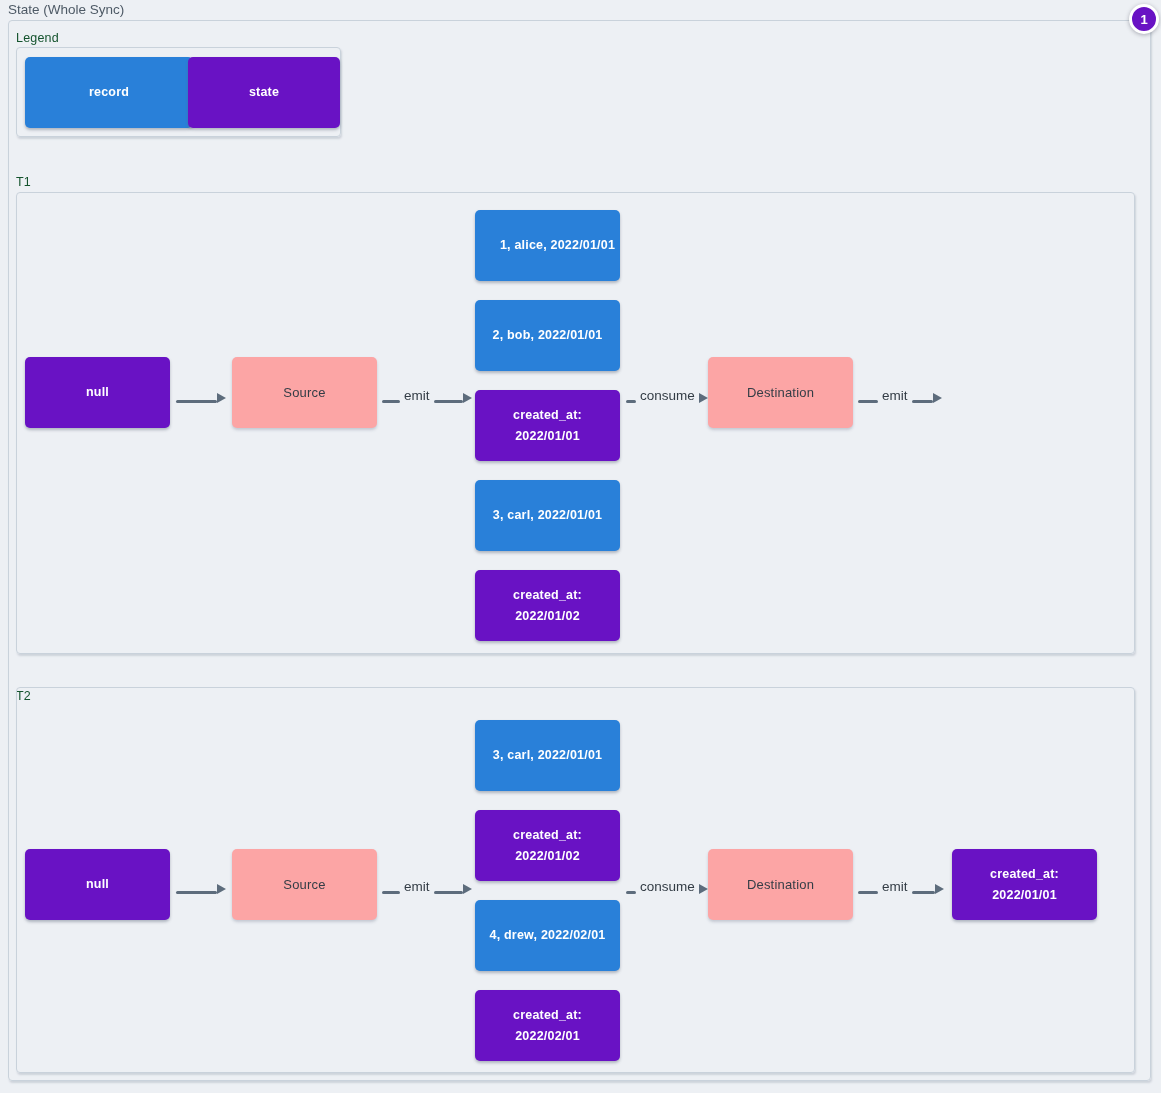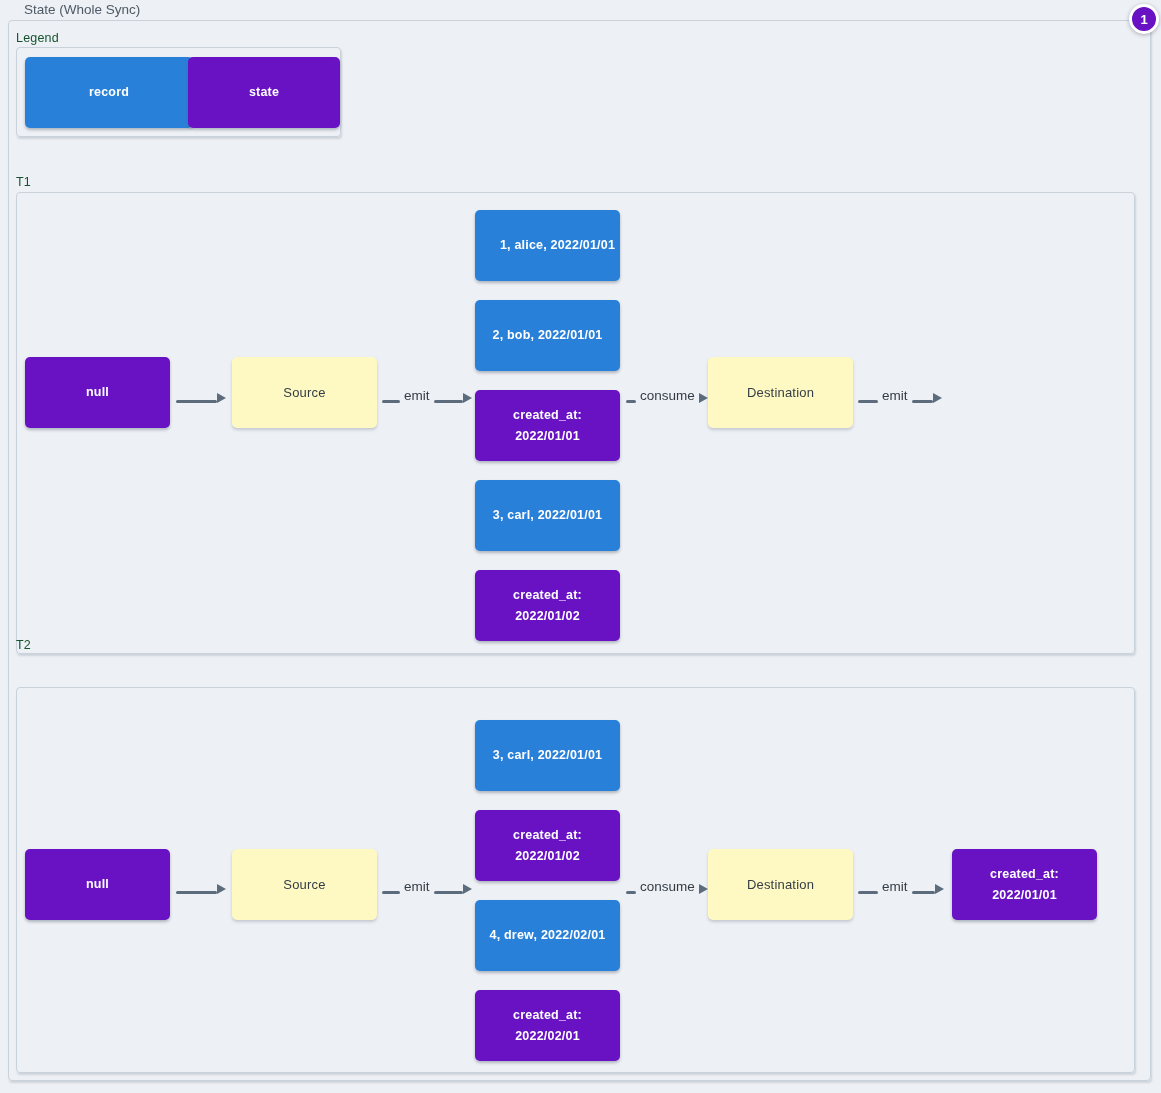--- a/index.html
+++ b/index.html
@@ -11,41 +11,41 @@
   .group-label { position:absolute; font-size:12.5px; color:#14532d; letter-spacing:.2px; }
   .page-title { position:absolute; font-size:13.5px; color:#4e5a66; }
 
   .node { position:absolute; width:145px; height:71px; border-radius:5px;
           display:flex; align-items:center; justify-content:center; text-align:center;
           font-size:12.5px; font-weight:700; color:#fff; letter-spacing:.2px;
           white-space:pre-line; line-height:1.65; padding:2px 4px;
           box-shadow:0 2px 3px rgba(90,100,118,.42); }
   .node.record { background:var(--record,#2980d9); }
   .node.state  { background:var(--state,#6912c4); }
-  .node.plain  { background:#fef9c3; color:#343d46; font-weight:400; font-size:13px;
+  .node.plain  { background:#fca5a5; color:#343d46; font-weight:400; font-size:13px;
                  box-shadow:0 2px 3px rgba(120,130,148,.35); }
 
   .edge { position:absolute; height:20px; display:flex; align-items:flex-end; }
   .eline { height:3px; background:var(--arrow,#5d6c7c); border-radius:2px; flex:0 0 auto; }
   .eline.grow { flex:1 1 auto; }
   .elabel { font-size:13.5px; color:#333c45; padding:0 4px; white-space:nowrap; flex:0 0 auto; }
   .ehead { width:0; height:0; border-top:5.5px solid transparent; border-bottom:5.5px solid transparent;
            border-left:9px solid var(--arrow,#5d6c7c); flex:0 0 auto; }
 
   .badge { position:absolute; left:1129px; top:4px; width:30px; height:30px; border-radius:50%;
            background:var(--state,#6912c4); border:3px solid #ffffff; color:#fff;
            font-size:13px; font-weight:700; display:flex; align-items:center; justify-content:center;
            box-shadow:0 1px 4px rgba(40,40,60,.35); cursor:pointer; }
 </style>
 </head>
 <body>
 
 <div class="canvas">
 
-  <div class="page-title" style="left:24px; top:2px;">State (Whole Sync)</div>
+  <div class="page-title" style="left:8px; top:2px;">State (Whole Sync)</div>
   <div class="group" style="left:8px; top:20px; width:1143px; height:1061px;"></div>
   <div class="badge">1</div>
 
   <div class="group-label" style="left:16px; top:31px;">Legend</div>
   <div class="group" style="left:16px; top:47px; width:325px; height:90px;"></div>
   <div class="node record" style="left:25px; top:57px; width:168px;">record</div>
   <div class="node state" style="left:188px; top:57px; width:152px;">state</div>
 
   <div class="group-label" style="left:16px; top:175px;">T1</div>
   <div class="group" style="left:16px; top:192px; width:1119px; height:462px;"></div>
@@ -83,21 +83,21 @@
 
   <div class="node plain" style="left:708px; top:357px;">Destination</div>
 
   <div class="edge" style="left:858px; top:383px; width:84px;">
     <span class="eline" style="width:20px;"></span>
     <span class="elabel">emit</span>
     <span class="eline grow"></span>
     <span class="ehead"></span>
   </div>
 
-  <div class="group-label" style="left:16px; top:638px;">T2</div>
+  <div class="group-label" style="left:16px; top:689px;">T2</div>
   <div class="group" style="left:16px; top:687px; width:1119px; height:386px;"></div>
 
   <div class="node state" style="left:25px; top:849px;">null</div>
 
   <div class="edge" style="left:176px; top:874px; width:50px;">
     <span class="eline grow"></span>
     <span class="ehead"></span>
   </div>
 
   <div class="node plain" style="left:232px; top:849px;">Source</div>

